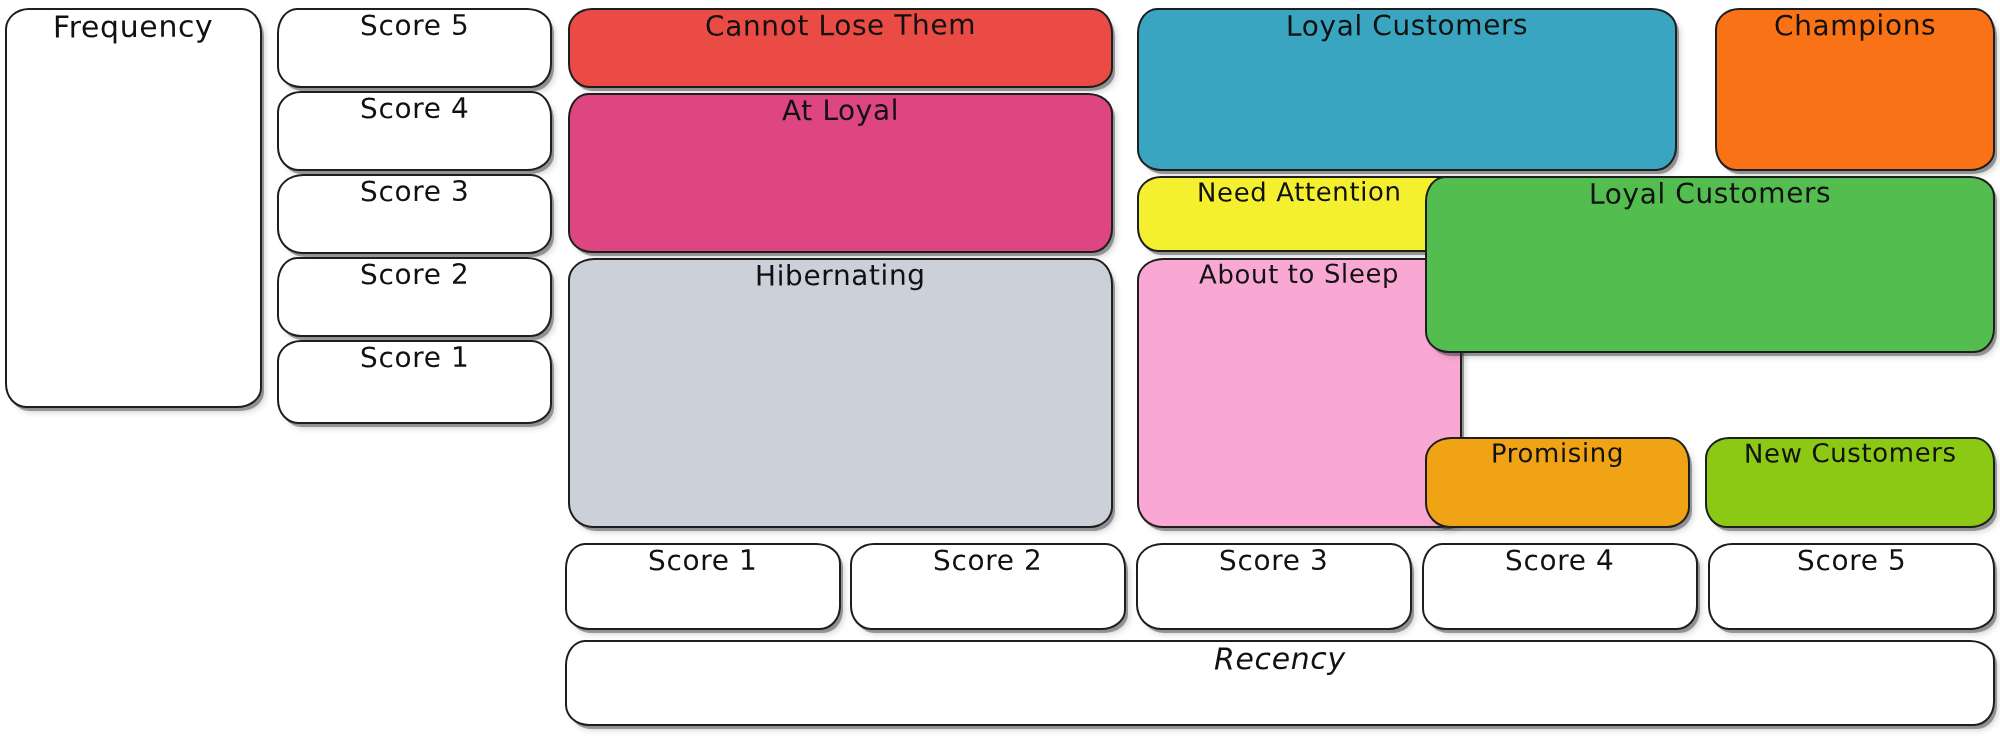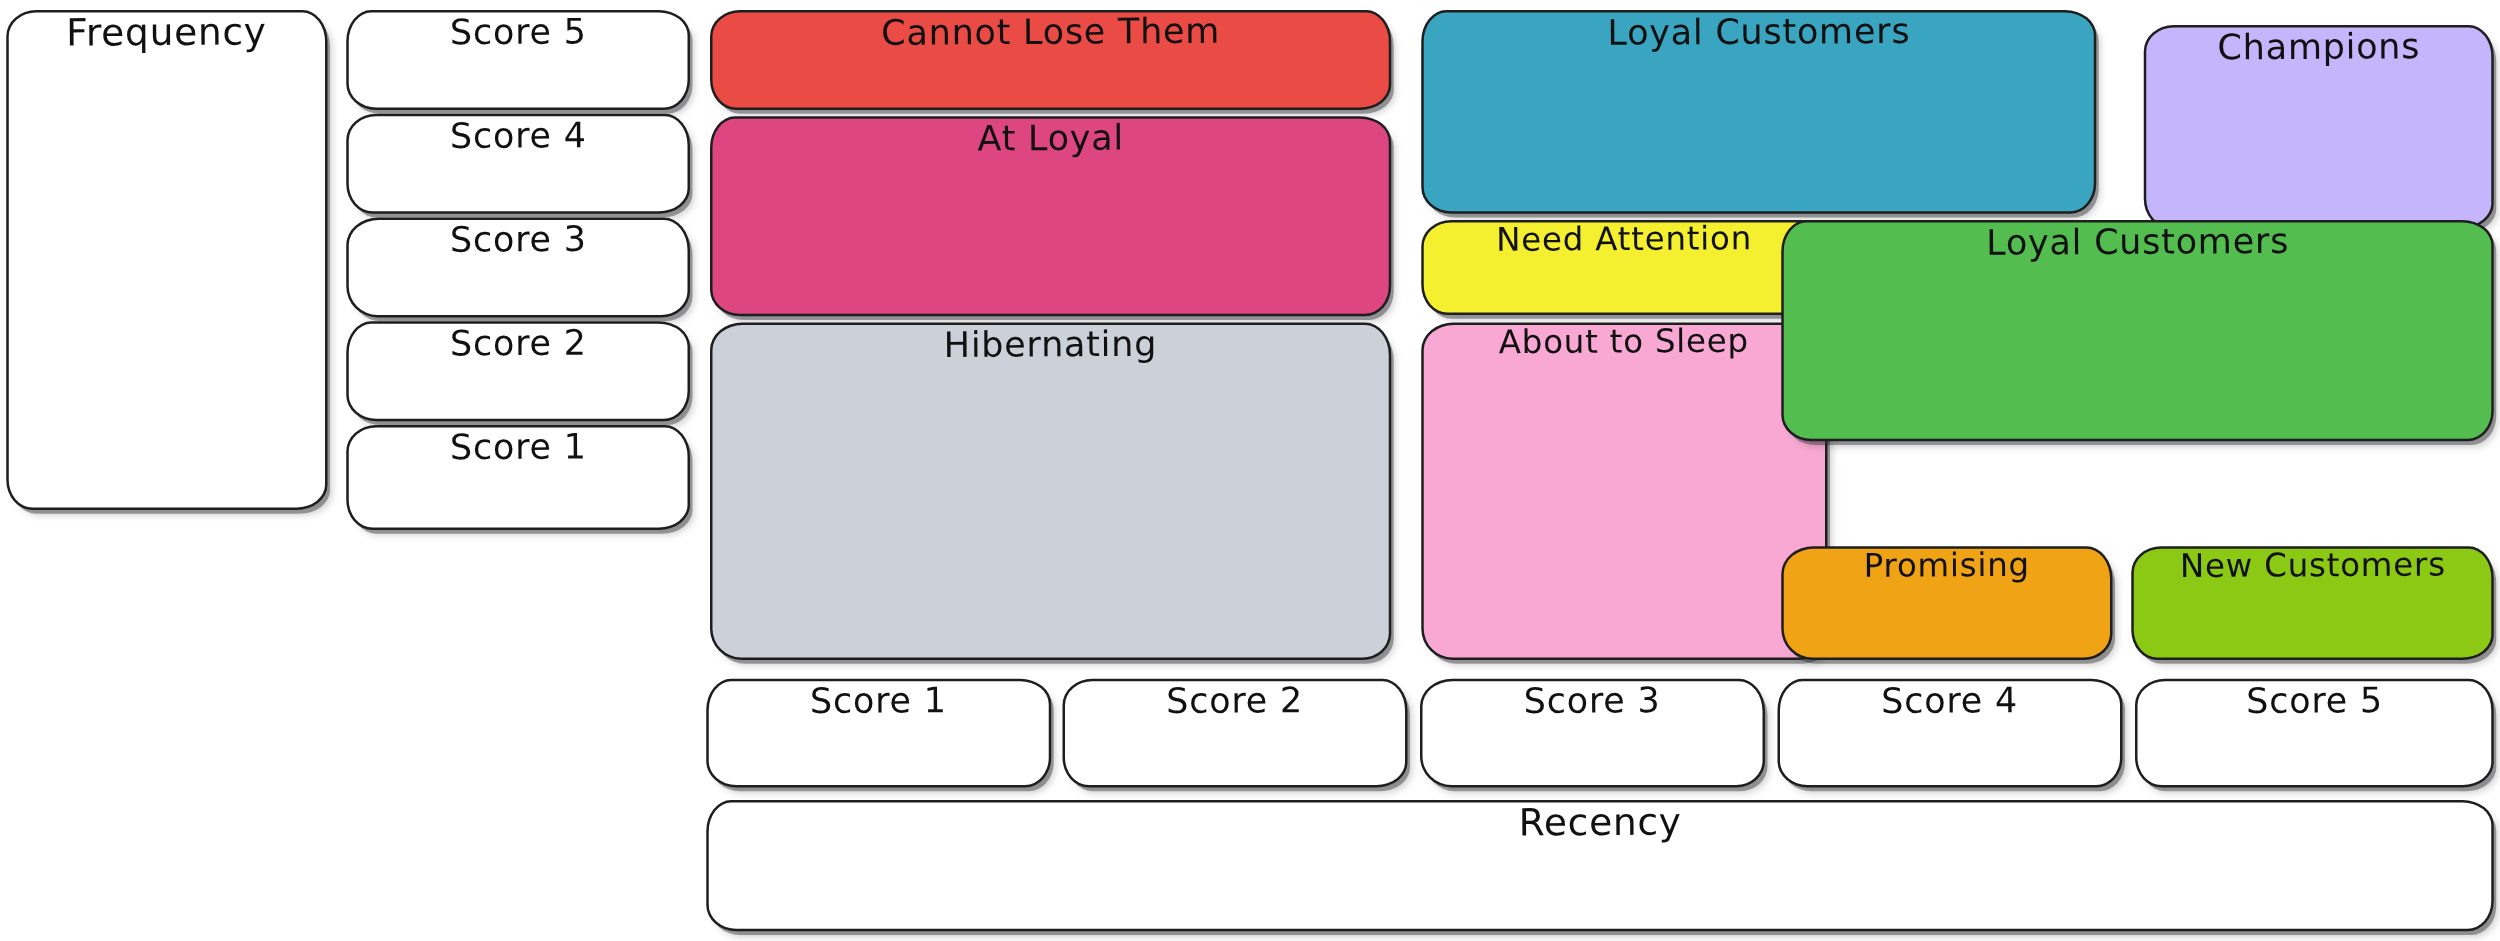--- a/index.html
+++ b/index.html
@@ -108,21 +108,21 @@
   </div>
 
   <div class="box seg j1 small" style="left: 1137px; top: 176px; width: 325px; height: 76px; background: rgb(245, 240, 47);">
     <span class="lbl">Need Attention</span>
   </div>
 
   <div class="box seg j3 small" style="left: 1137px; top: 258px; width: 325px; height: 270px; background: #f9a8d4;">
     <span class="lbl">About to Sleep</span>
   </div>
 
-  <div class="box seg j1" style="left: 1715px; top: 8px; width: 280px; height: 163px; background: #c4b5fd; margin-top: 12px;">
+  <div class="box seg j1" style="left: 1715px; top: 8px; width: 280px; height: 163px; background: #f97316;">
     <span class="lbl">Champions</span>
   </div>
 
   <div class="box seg j2" style="left: 1425px; top: 176px; width: 570px; height: 177px; background: rgb(84, 189, 80);">
     <span class="lbl">Loyal Customers</span>
   </div>
 
   <div class="box seg j3 small" style="left: 1425px; top: 437px; width: 265px; height: 91px; background: rgb(240, 163, 21);">
     <span class="lbl">Promising</span>
   </div>
@@ -140,17 +140,17 @@
   <div class="box plain j3" style="left:1136px; top:543px; width:276px; height:87px;">
     <span class="lbl">Score 3</span>
   </div>
   <div class="box plain j2" style="left:1422px; top:543px; width:276px; height:87px;">
     <span class="lbl">Score 4</span>
   </div>
   <div class="box plain j1" style="left:1708px; top:543px; width:287px; height:87px;">
     <span class="lbl">Score 5</span>
   </div>
 
-  <div class="box plain j2 wide-label" style="left:565px; top:640px; width:1430px; height:105px;">
+  <div class="box plain j2 wide-label" style="left:565px; top:640px; width:1430px; height:86px;font-style:italic;">
     <span class="lbl">Recency</span>
   </div>
 
 </div>
 
 </body></html>

